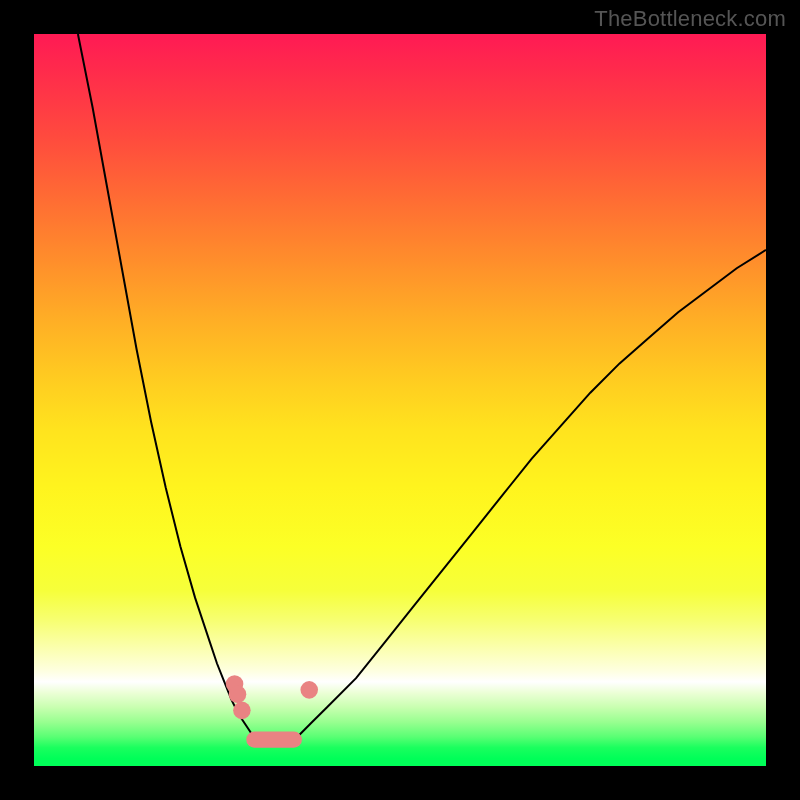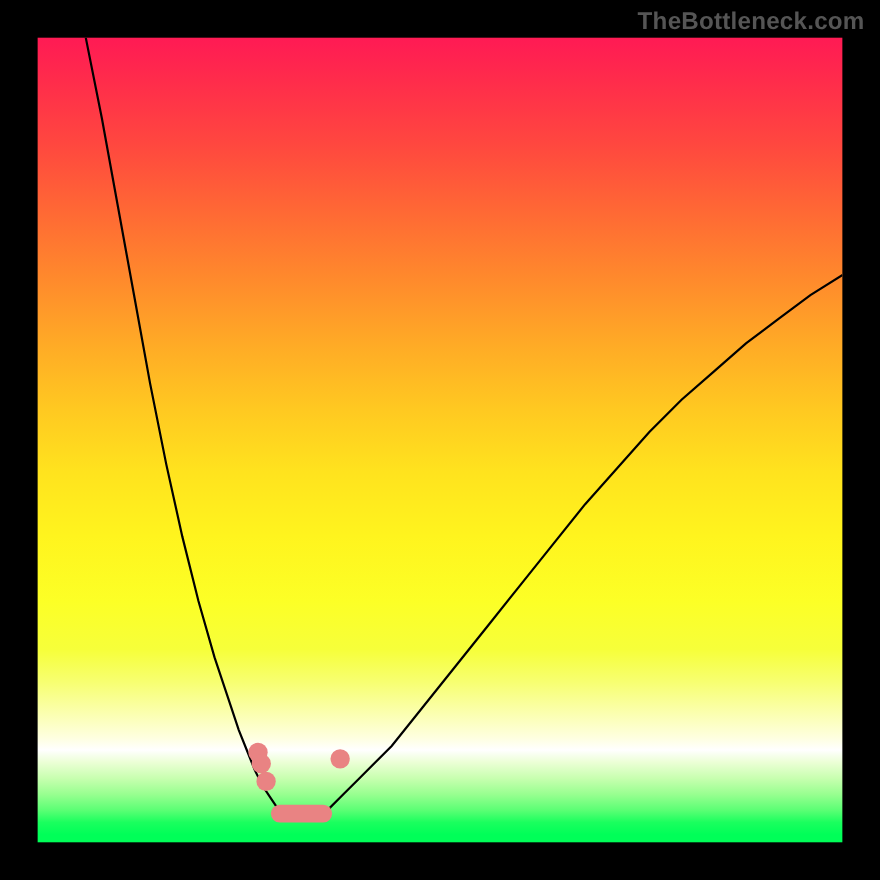--- a/index.html
+++ b/index.html
@@ -53,21 +53,21 @@
       #00ff58 99%,
       #00ff58 100%
     );
   }
   .watermark {
     position: absolute;
     top: 6px;
     right: 14px;
     color: #555;
     font-size: 22px;
-    font-weight: 700;
+    font-weight: 400;
     letter-spacing: 0.2px;
     user-select: none;
   }
   svg.curves {
     position: absolute;
     inset: 0;
     width: 732px;
     height: 732px;
   }
   .curve {

